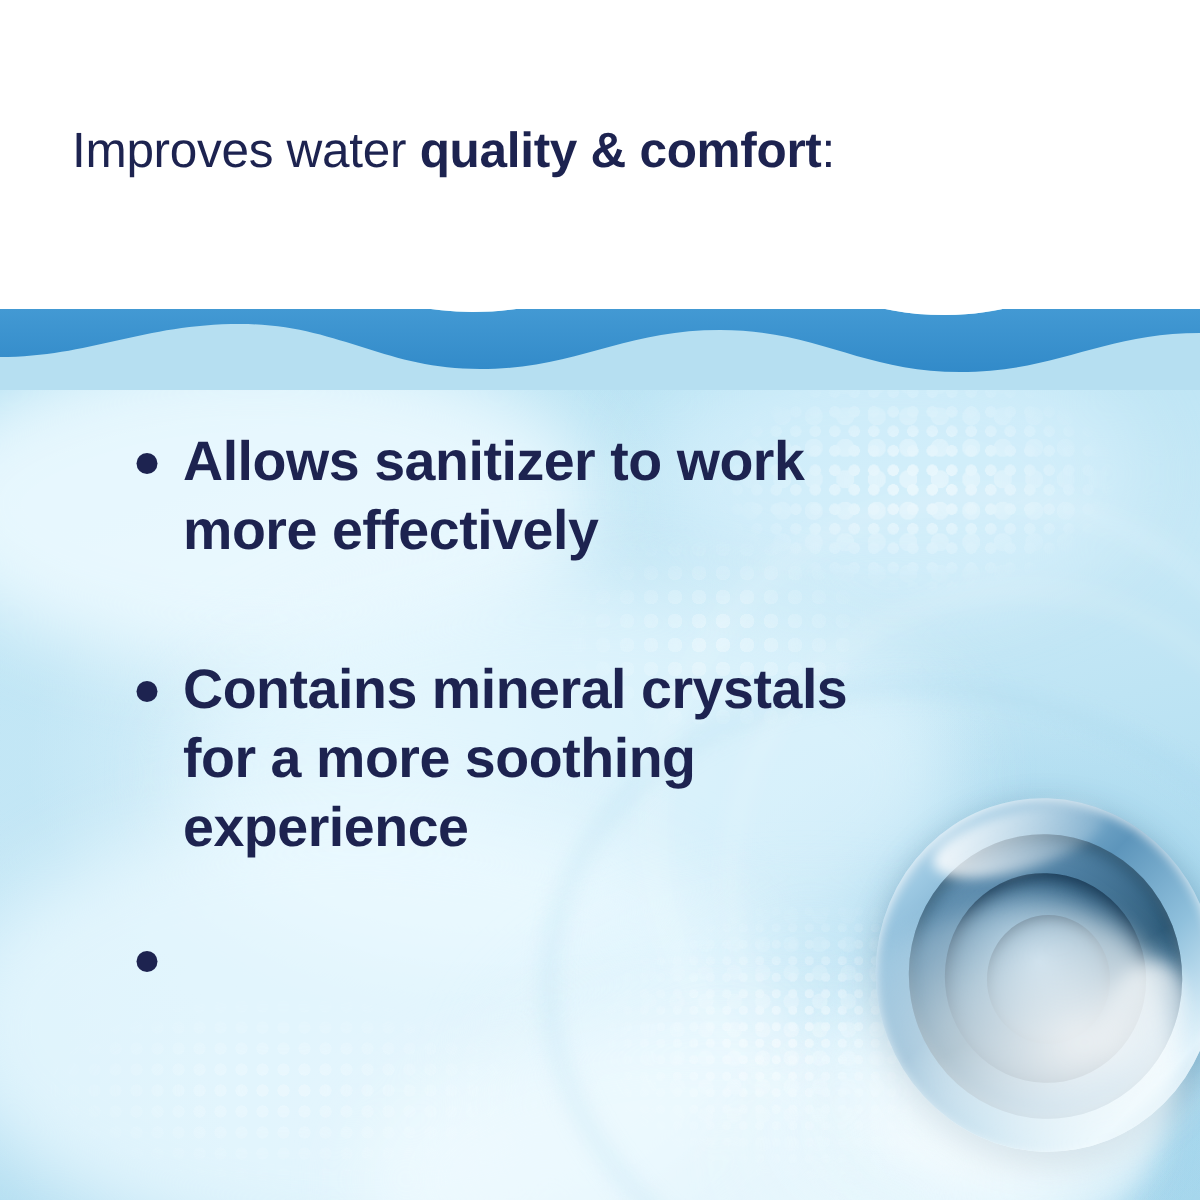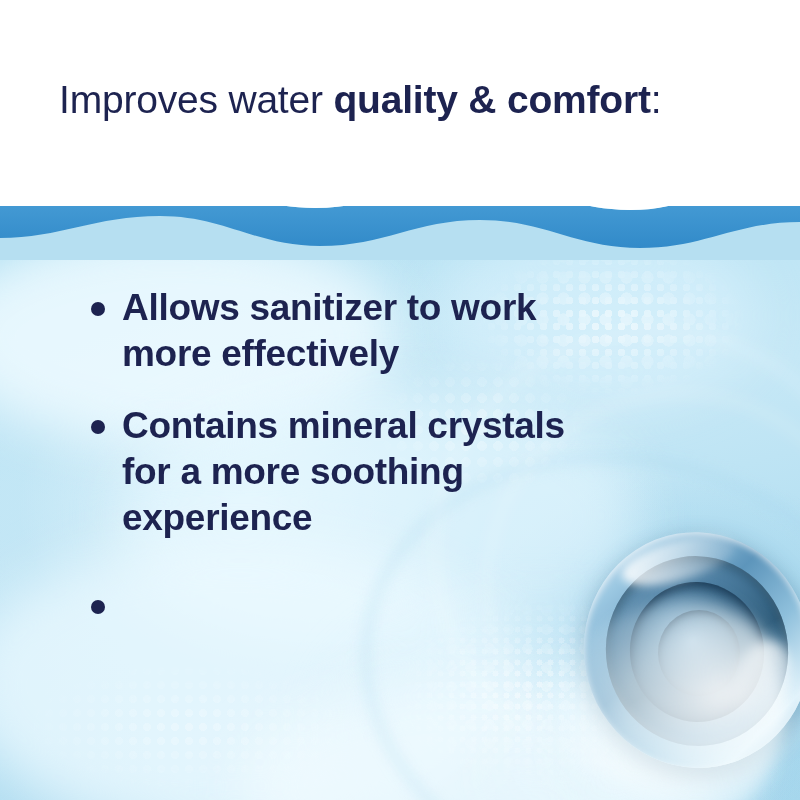--- a/index.html
+++ b/index.html
@@ -14,24 +14,23 @@
     background:#ffffff;
   }
 
   
   .header-zone{
     position:absolute;left:0;top:0;width:800px;height:206px;
     background:#ffffff;z-index:5;
   }
   .headline{
     position:absolute;left:48px;top:74px;
-    font-size:39px;line-height:52px;
+    font-size:33px;line-height:52px;
     color:#1d2350;letter-spacing:-0.2px;
     white-space:nowrap;
-    margin-left:11px;
   }
   .headline .reg{font-weight:400;}
   .headline .bold{font-weight:700;}
 
   
   .photo{
     position:absolute;left:0;top:206px;width:800px;height:594px;
     overflow:hidden;z-index:1;
     background:
       radial-gradient(ellipse 300px 230px at 690px 440px, rgba(120,180,215,0.55) 0%, rgba(150,205,232,0.25) 48%, rgba(0,0,0,0) 75%),
@@ -169,21 +168,21 @@
     color:#1d2350;
     font-weight:700;font-size:37px;line-height:46px;
     letter-spacing:-0.3px;
   }
   .bullet .dot{
     position:absolute;left:91px;width:14px;height:14px;border-radius:50%;
     background:#1d2350;
   }
   .bullet.b1{margin-top:79px;}
   .bullet.b1 .dot{top:17px;}
-  .bullet.b2{margin-top:26px;}
+  .bullet.b2{margin-top:60px;}
   .bullet.b2 .dot{top:17px;}
   .bullet.b3{margin-top:42px;}
   .bullet.b3 .dot{top:17px;}
   .bullet-text{display:block;white-space:pre-line;}
 </style>
 </head>
 <body>
 
 <div id="poster">
 

